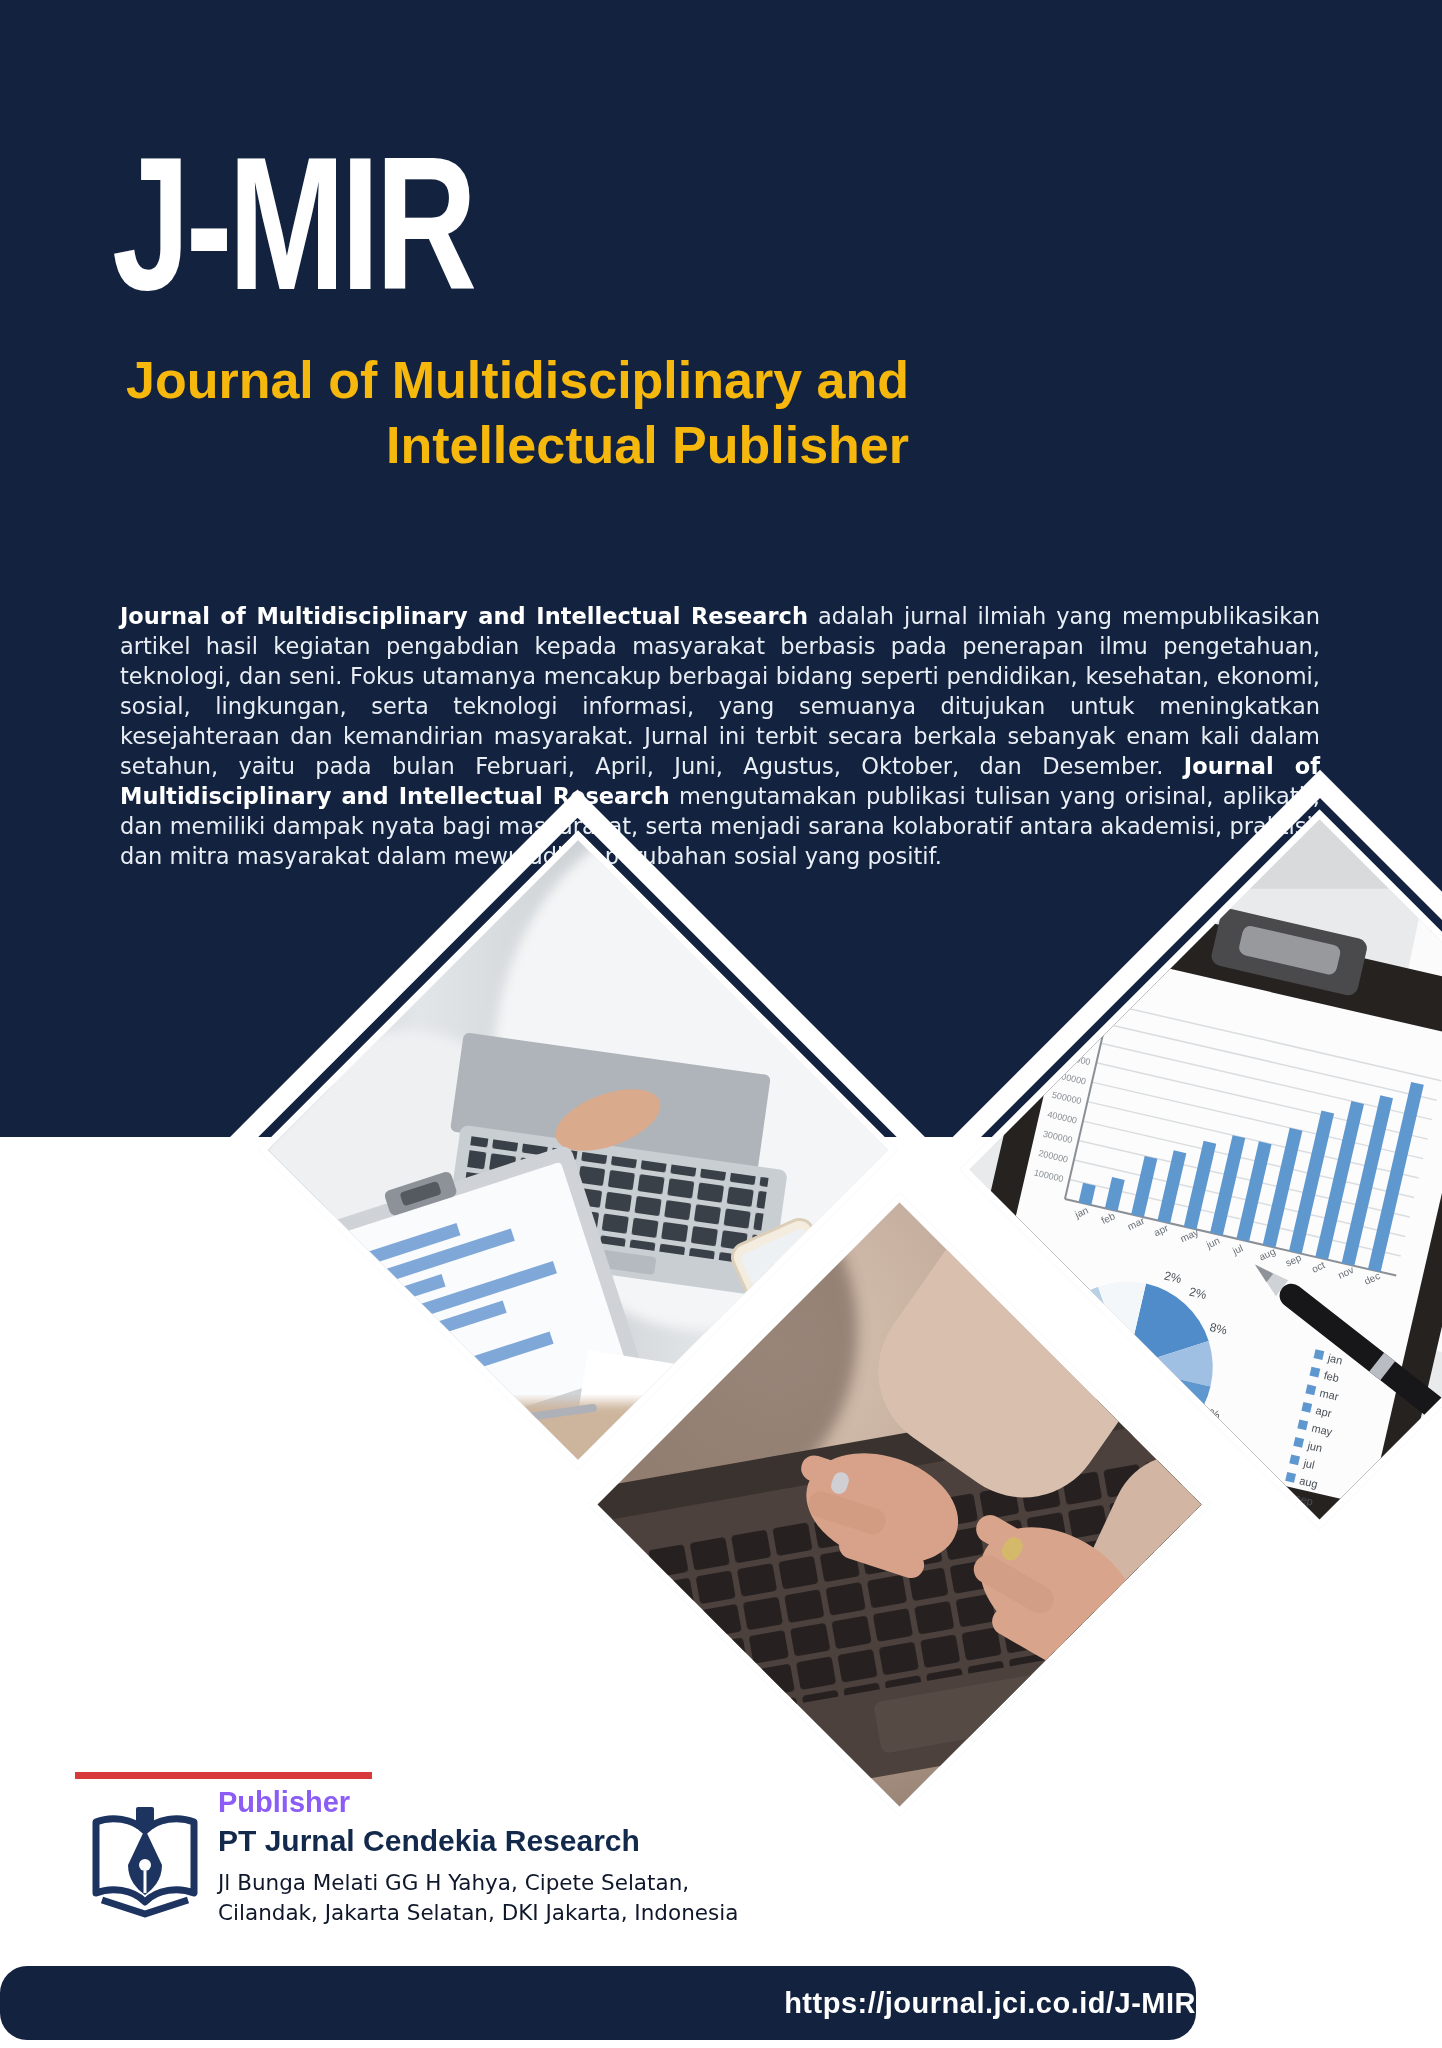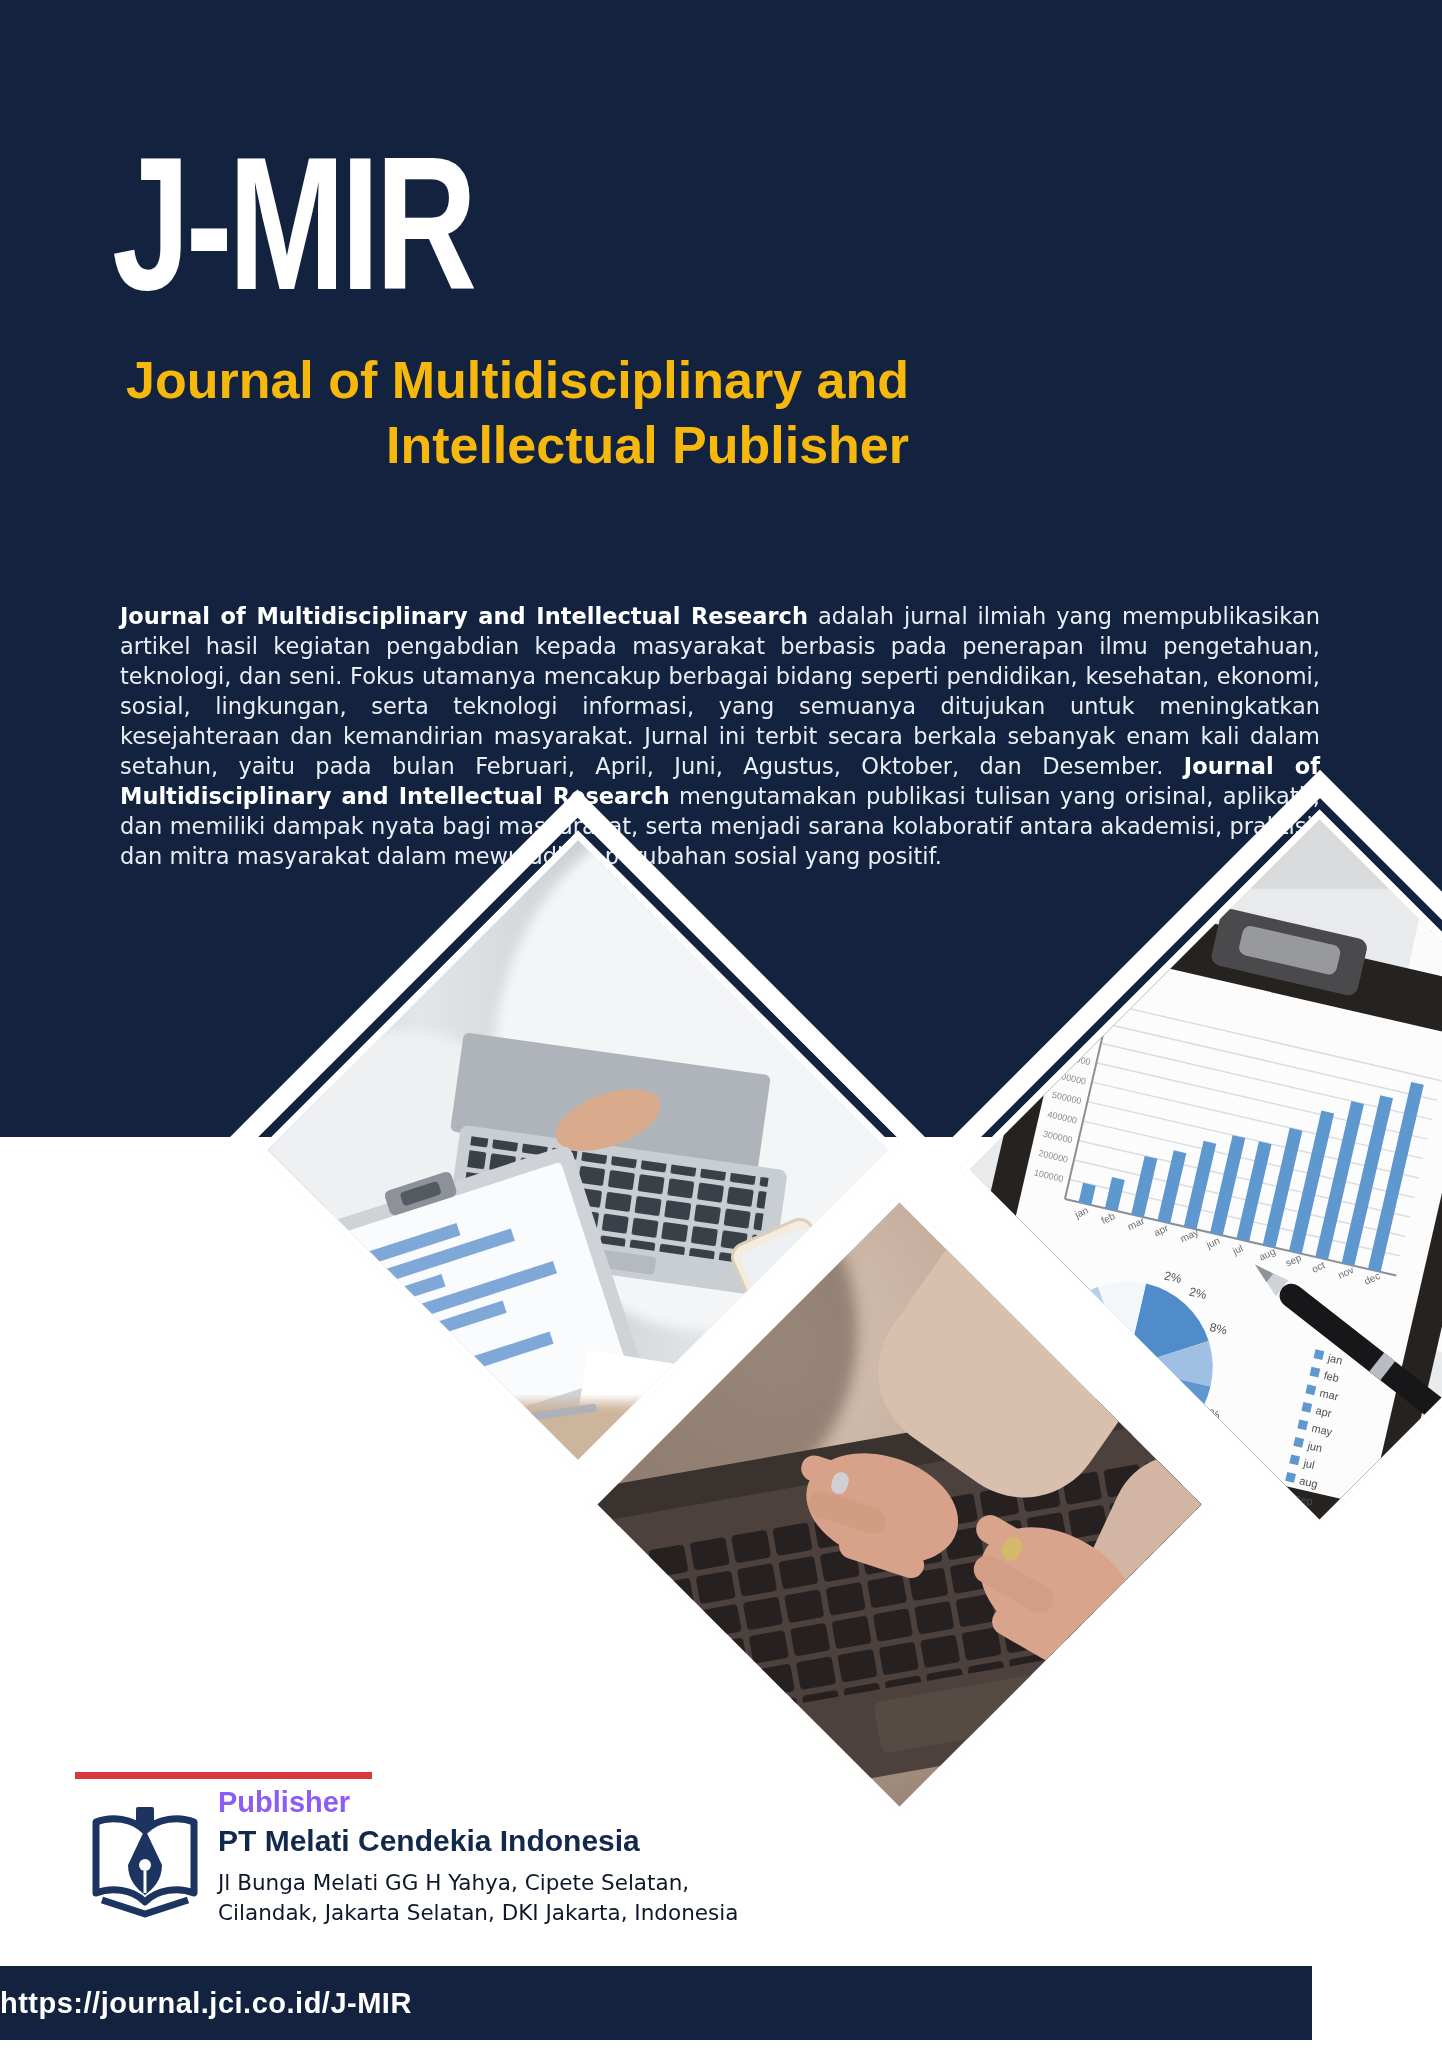--- a/index.html
+++ b/index.html
@@ -24,22 +24,22 @@
   .dm-photo{background:#dfe2e6;border:7px solid #ffffff;overflow:hidden;}
   .dm-inner{position:absolute;transform:rotate(-45deg);}
   
   .red-line{position:absolute;left:75px;top:1772px;width:297px;height:7px;background:#d83a3c;}
   .pub-logo{position:absolute;left:85px;top:1800px;width:120px;height:122px;}
   .pub-label{position:absolute;left:218px;top:1786px;color:#8b5cf6;font-weight:bold;font-size:29px;}
   .pub-name{position:absolute;left:218px;top:1824px;color:#13294b;font-weight:bold;font-size:30px;}
   .pub-addr{position:absolute;left:218px;top:1868px;color:#0f172a;font-size:21.5px;line-height:30px;
             font-family:"DejaVu Sans",sans-serif;}
   
-  .footer-bar{position:absolute;left:0;top:1966px;width:1312px;height:74px;background:#13233f;
-              display:flex;align-items:center;justify-content:flex-start;}
+  .footer-bar{position:absolute;left:0;top:1966px;width:1196px;height:74px;background:#13233f;
+              display:flex;align-items:center;justify-content:flex-end;border-radius:27px;}
   .footer-url{color:#ffffff;font-weight:bold;font-size:29px;letter-spacing:.5px;}
   svg text{font-family:"Liberation Sans",sans-serif;}
 </style>
 </head>
 <body>
 
 <div class="page">
 
   <div class="navy-top"></div>
 
@@ -324,21 +324,21 @@
   <svg class="pub-logo" viewBox="0 0 120 120">
     <path d="M60 30 C48 17 26 15 11 21 L11 92 C26 86 48 88 60 101 C72 88 94 86 109 92 L109 21 C94 15 72 17 60 30 Z" fill="none" stroke="#1d3461" stroke-width="7" stroke-linejoin="round"></path>
     <path d="M17 99 L60 113 L103 99" fill="none" stroke="#1d3461" stroke-width="7" stroke-linejoin="round"></path>
     <rect x="51" y="6" width="18" height="22" rx="2" fill="#1d3461"></rect>
     <path d="M60 28 L43 64 C43 79 52 88 60 94 C68 88 77 79 77 64 Z" fill="#1d3461"></path>
     <circle cx="60" cy="64" r="6" fill="#ffffff"></circle>
     <line x1="60" y1="70" x2="60" y2="92" stroke="#ffffff" stroke-width="3"></line>
   </svg>
 
   <div class="pub-label">Publisher</div>
-  <div class="pub-name">PT Melati Cendekia Indonesia</div>
+  <div class="pub-name">PT Jurnal Cendekia Research</div>
   <div class="pub-addr">
     <div>Jl Bunga Melati GG H Yahya, Cipete Selatan,</div>
     <div>Cilandak, Jakarta Selatan, DKI Jakarta, Indonesia</div>
   </div>
 
   <div class="footer-bar">
     <span class="footer-url">https://journal.jci.co.id/J-MIR</span>
   </div>
 
 </div>

